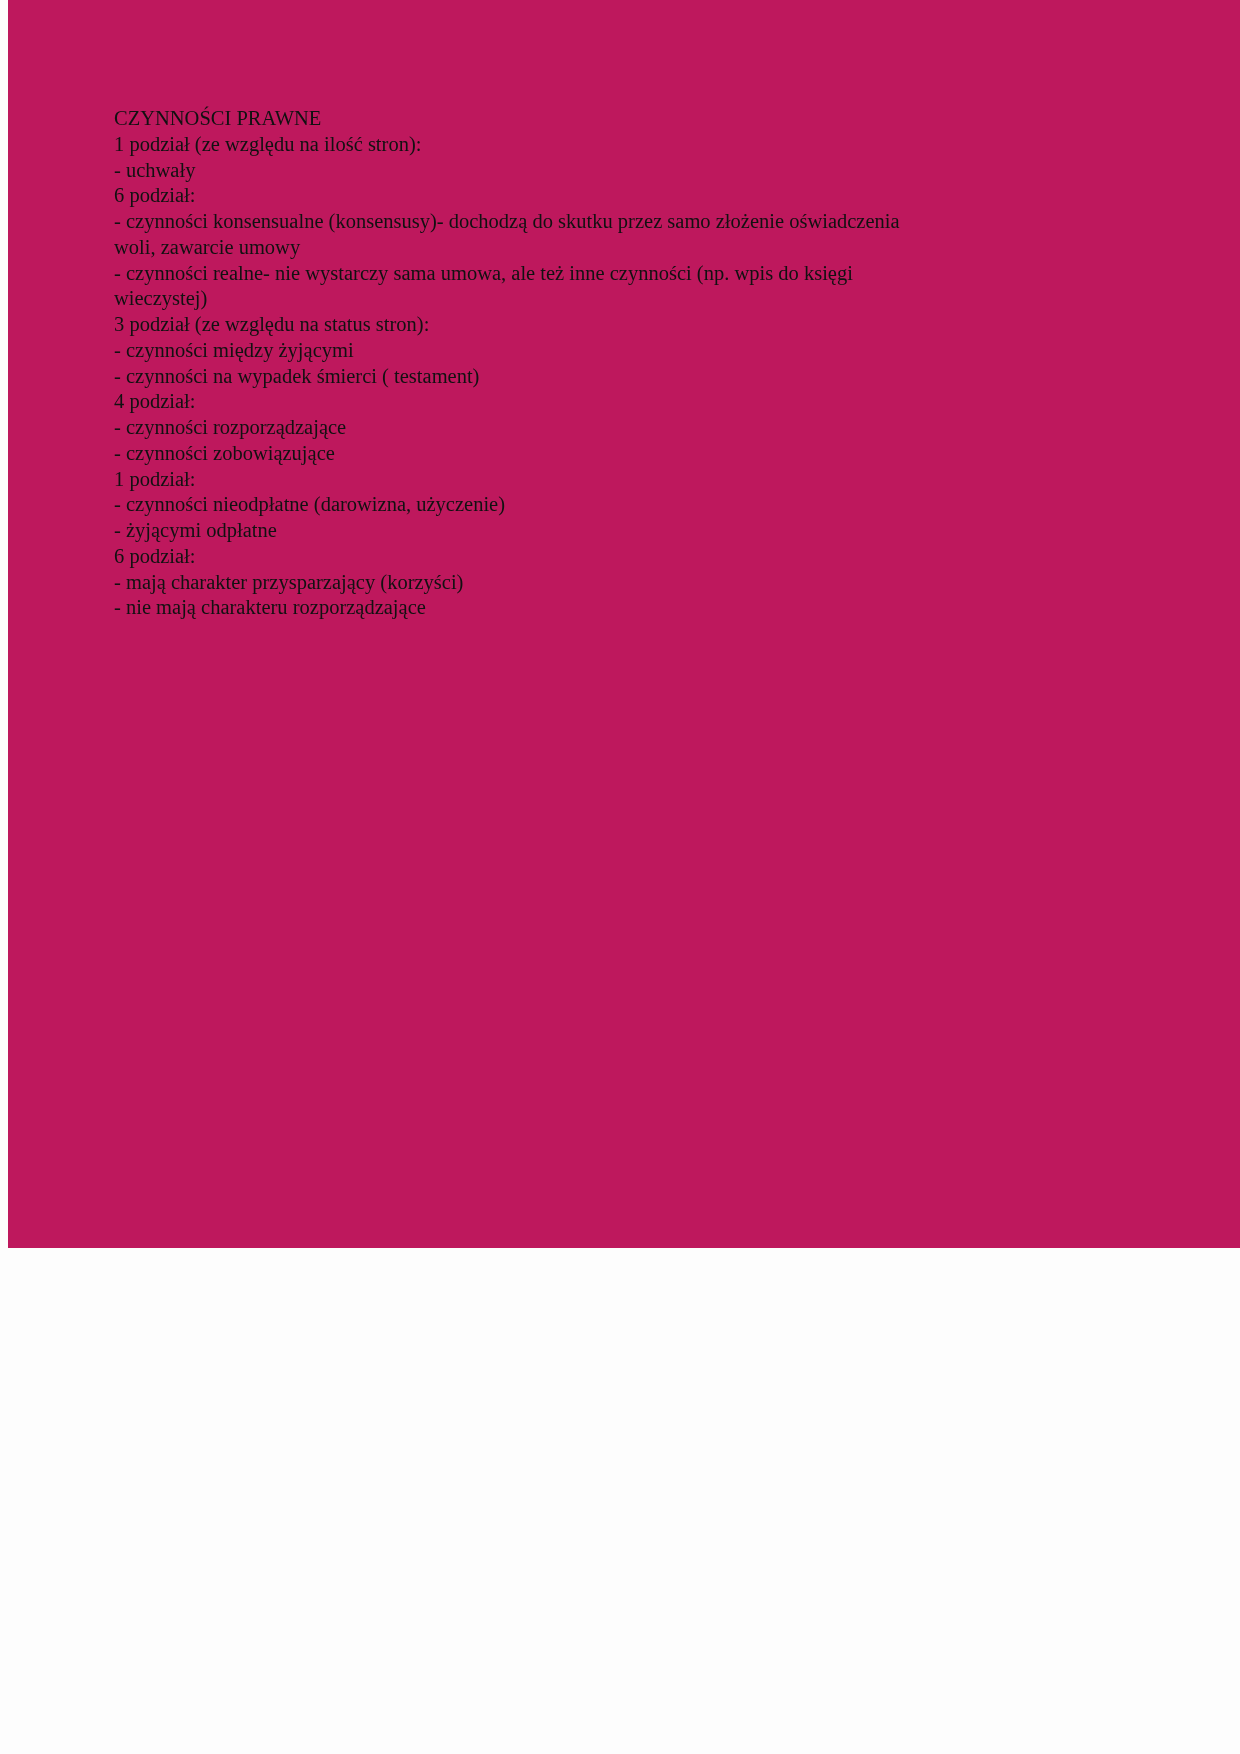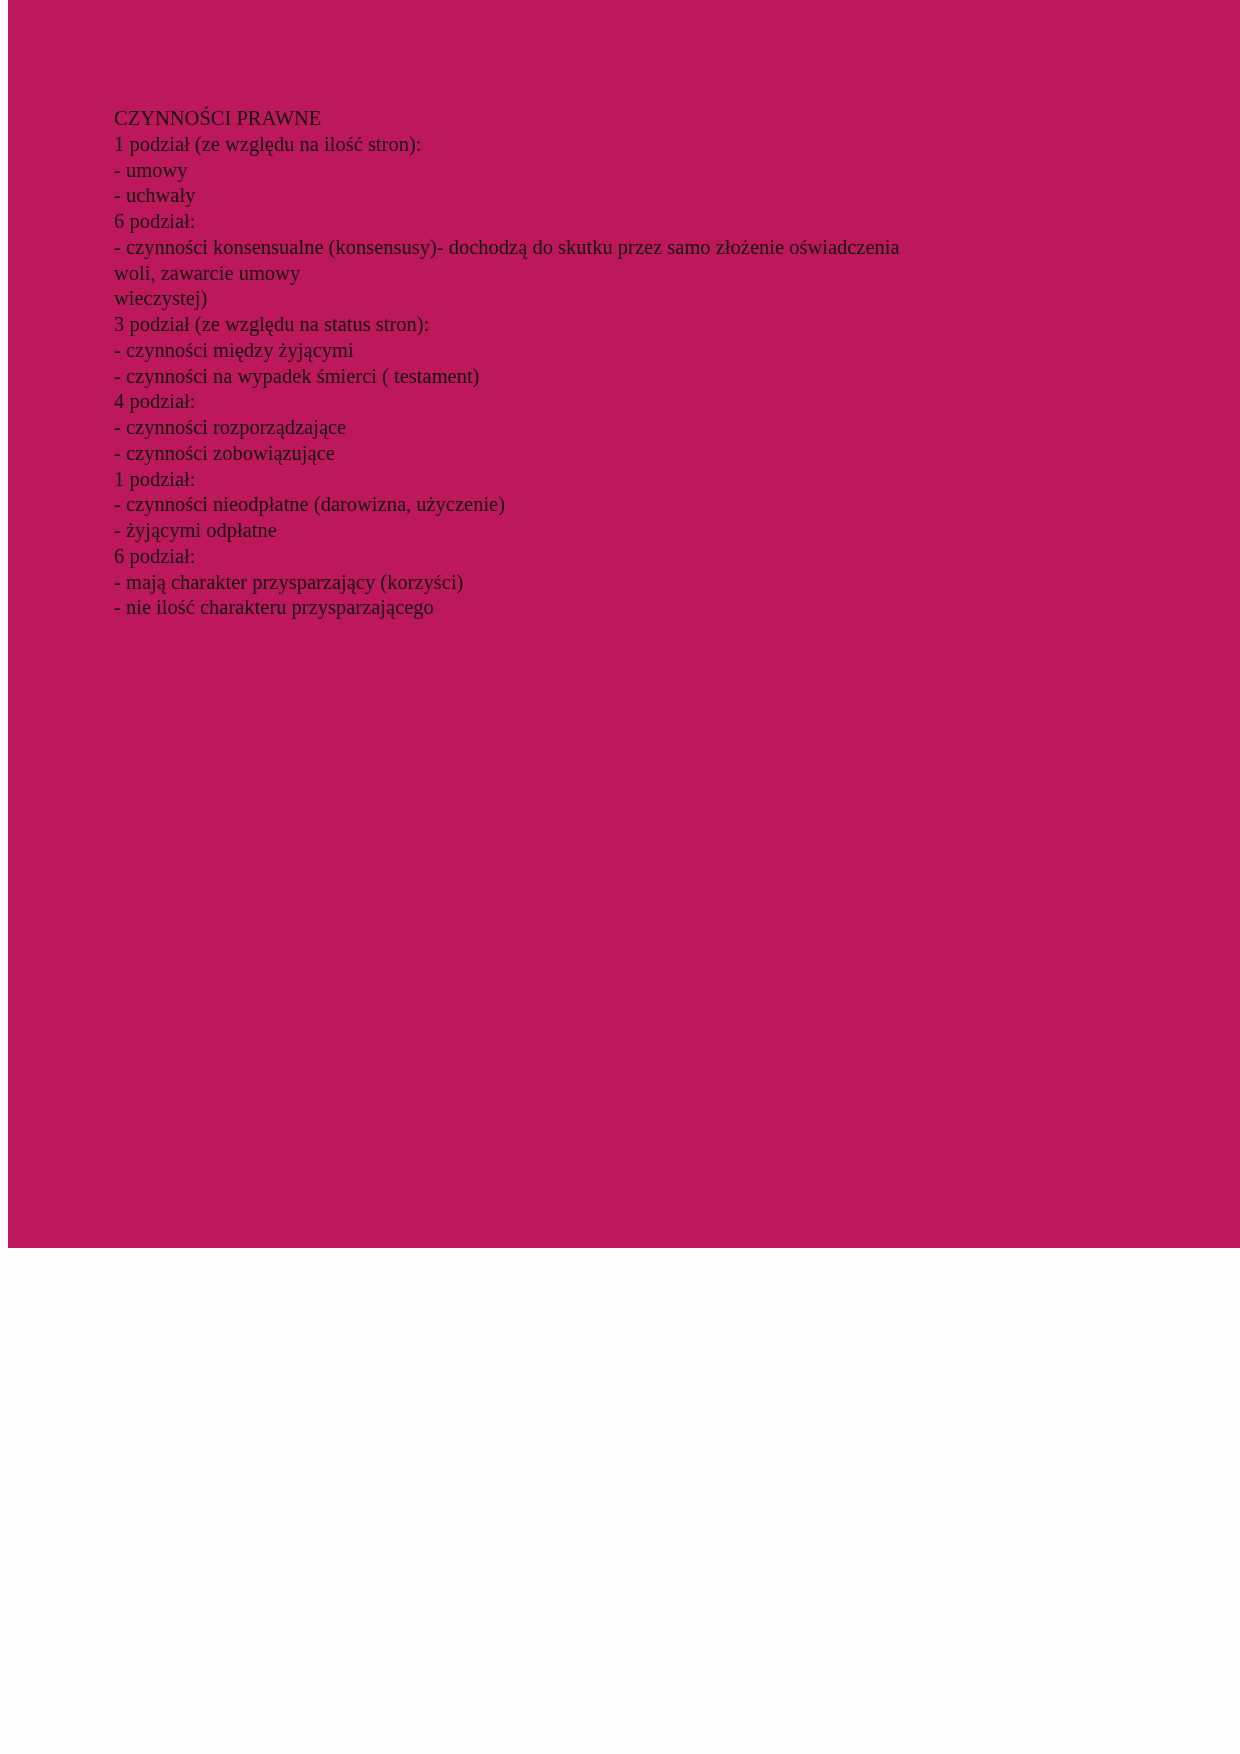--- a/index.html
+++ b/index.html
@@ -41,31 +41,31 @@
 </head>
 <body>
 
 <div class="page">
   <div class="text-block">
 
     <span class="line">CZYNNOŚCI PRAWNE</span>
 
     <div>
       <span class="line">1 podział (ze względu na ilość stron):</span>
-      <span class="line">- umowy</span>
       <span class="line">- uchwały</span>
     </div>
 
     <div>
       <span class="line">6 podział:</span>
       <div>
         <span class="line">- czynności konsensualne (konsensusy)- dochodzą do skutku przez samo złożenie oświadczenia</span>
         <span class="line">woli, zawarcie umowy</span>
       </div>
       <div>
+        <span class="line">- czynności realne- nie wystarczy sama umowa, ale też inne czynności (np. wpis do księgi</span>
         <span class="line">wieczystej)</span>
       </div>
     </div>
 
     <div>
       <span class="line">3 podział (ze względu na status stron):</span>
       <span class="line">- czynności między żyjącymi</span>
       <span class="line">- czynności na wypadek śmierci ( testament)</span>
     </div>
 
@@ -77,17 +77,17 @@
 
     <div>
       <span class="line">1 podział:</span>
       <span class="line">- czynności nieodpłatne (darowizna, użyczenie)</span>
       <span class="line">- żyjącymi odpłatne</span>
     </div>
 
     <div>
       <span class="line">6 podział:</span>
       <span class="line">- mają charakter przysparzający (korzyści)</span>
-      <span class="line">- nie ilość charakteru przysparzającego</span>
+      <span class="line">- nie mają charakteru rozporządzające</span>
     </div>
 
   </div>
 </div>
 
 </body></html>

